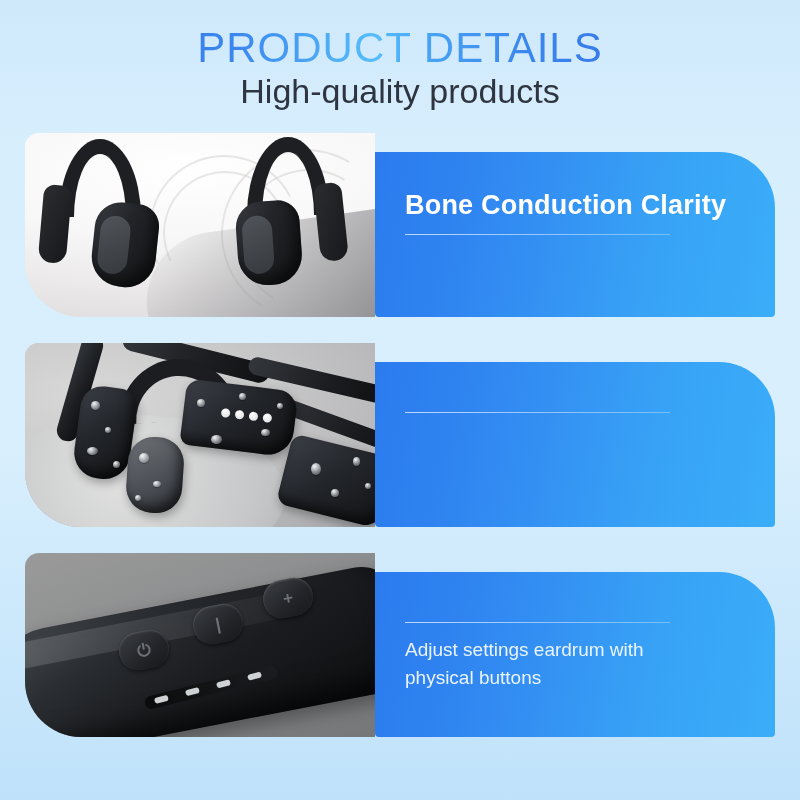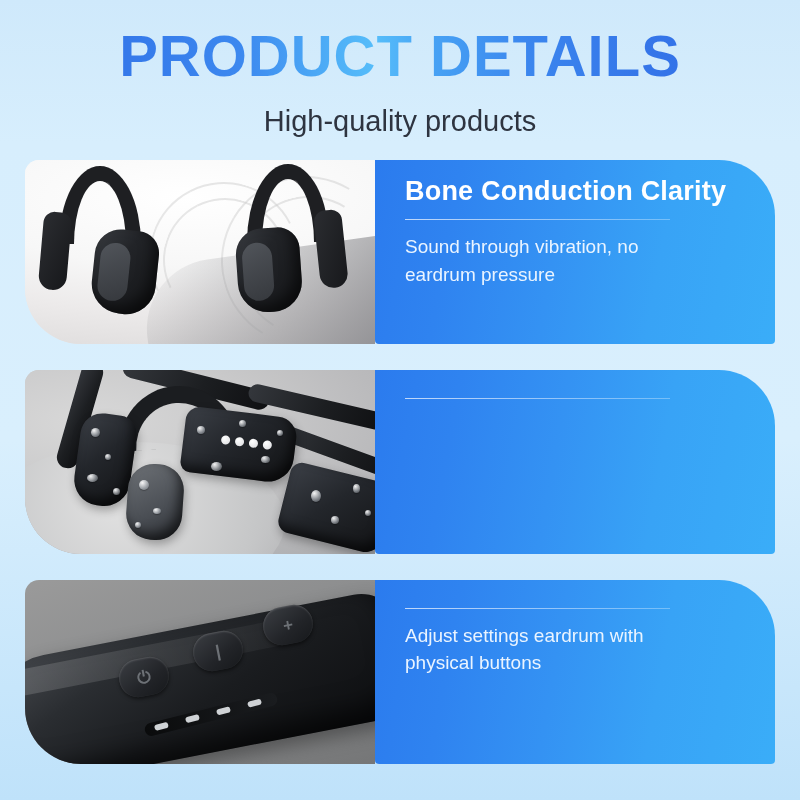--- a/index.html
+++ b/index.html
@@ -13,37 +13,37 @@
   .page {
     position:relative;
     width:800px; height:800px;
     background:linear-gradient(180deg,#cfe9fb 0%, #d7eefd 18%, #d9effd 55%, #c7e6fb 86%, #bfe2fa 100%);
   }
 
   
   .header { padding-top:26px; text-align:center; }
 
   .main-title {
-    font-size:58px;
-    font-weight:bold;
+    font-size:42px;
+    font-weight:normal;
     letter-spacing:1px;
     line-height:1.05;
     background:linear-gradient(90deg,
         #2f6fe8 0%, #3579ea 16%, #3c88ef 30%,
         #4fb0f7 42%, #56bdfa 47%, #47a2f4 54%,
         #3b86ee 66%, #3576e9 80%, #2f6be6 100%);
     -webkit-background-clip:text;
     background-clip:text;
     color:transparent;
     -webkit-text-fill-color:transparent;
   }
 
   .sub-title {
-    margin-top:18px;
-    font-size:29px;
+    margin-top:2px;
+    font-size:34px;
     color:#2e3440;
     font-weight:normal;
   }
 
   
   .cards { margin-top:22px; }
 
   .card {
     position:relative;
     display:flex;
@@ -60,25 +60,26 @@
     flex:0 0 350px;
     overflow:hidden;
     border-radius:14px 0 0 56px;
   }
 
   
   .panel {
     position:relative;
     flex:1 1 auto;
     border-radius:0 56px 4px 4px;
-    padding:16px 34px 0 30px;
+    padding:38px 34px 0 30px;
     background:linear-gradient(100deg,
         #2b7bee 0%, #2f83f0 20%, #3492f3 45%,
         #38a3f6 70%, #3aadf8 100%);
     overflow:hidden;
+    margin-top:19px;
   }
 
   .card-title {
     color:#ffffff;
     font-size:27px;
     font-weight:bold;
     line-height:1.17;
     letter-spacing:.2px;
   }
 
@@ -273,21 +274,20 @@
         <div class="hook" style="left:196px;top:4px;">
           <div class="arc"></div>
           <div class="rear" style="left:96px;transform:rotate(-6deg);"></div>
           <div class="pad" style="left:16px;transform:rotate(-4deg);"></div>
         </div>
       </div>
 
       <div class="panel">
         <div class="card-title">Bone Conduction Clarity</div>
         <div class="divider"></div>
-        <div class="card-desc">Sound through vibration, no eardrum pressure</div>
       </div>
     </div>
 
     <div class="card">
 
       <div class="photo">
         <div class="bg-wet"></div>
 
         <div class="band" style="left:44px;top:-10px;width:22px;height:110px;transform:rotate(16deg);"></div>
         <div class="band" style="left:96px;top:4px;width:150px;height:20px;border-radius:999px;transform:rotate(14deg);"></div>

